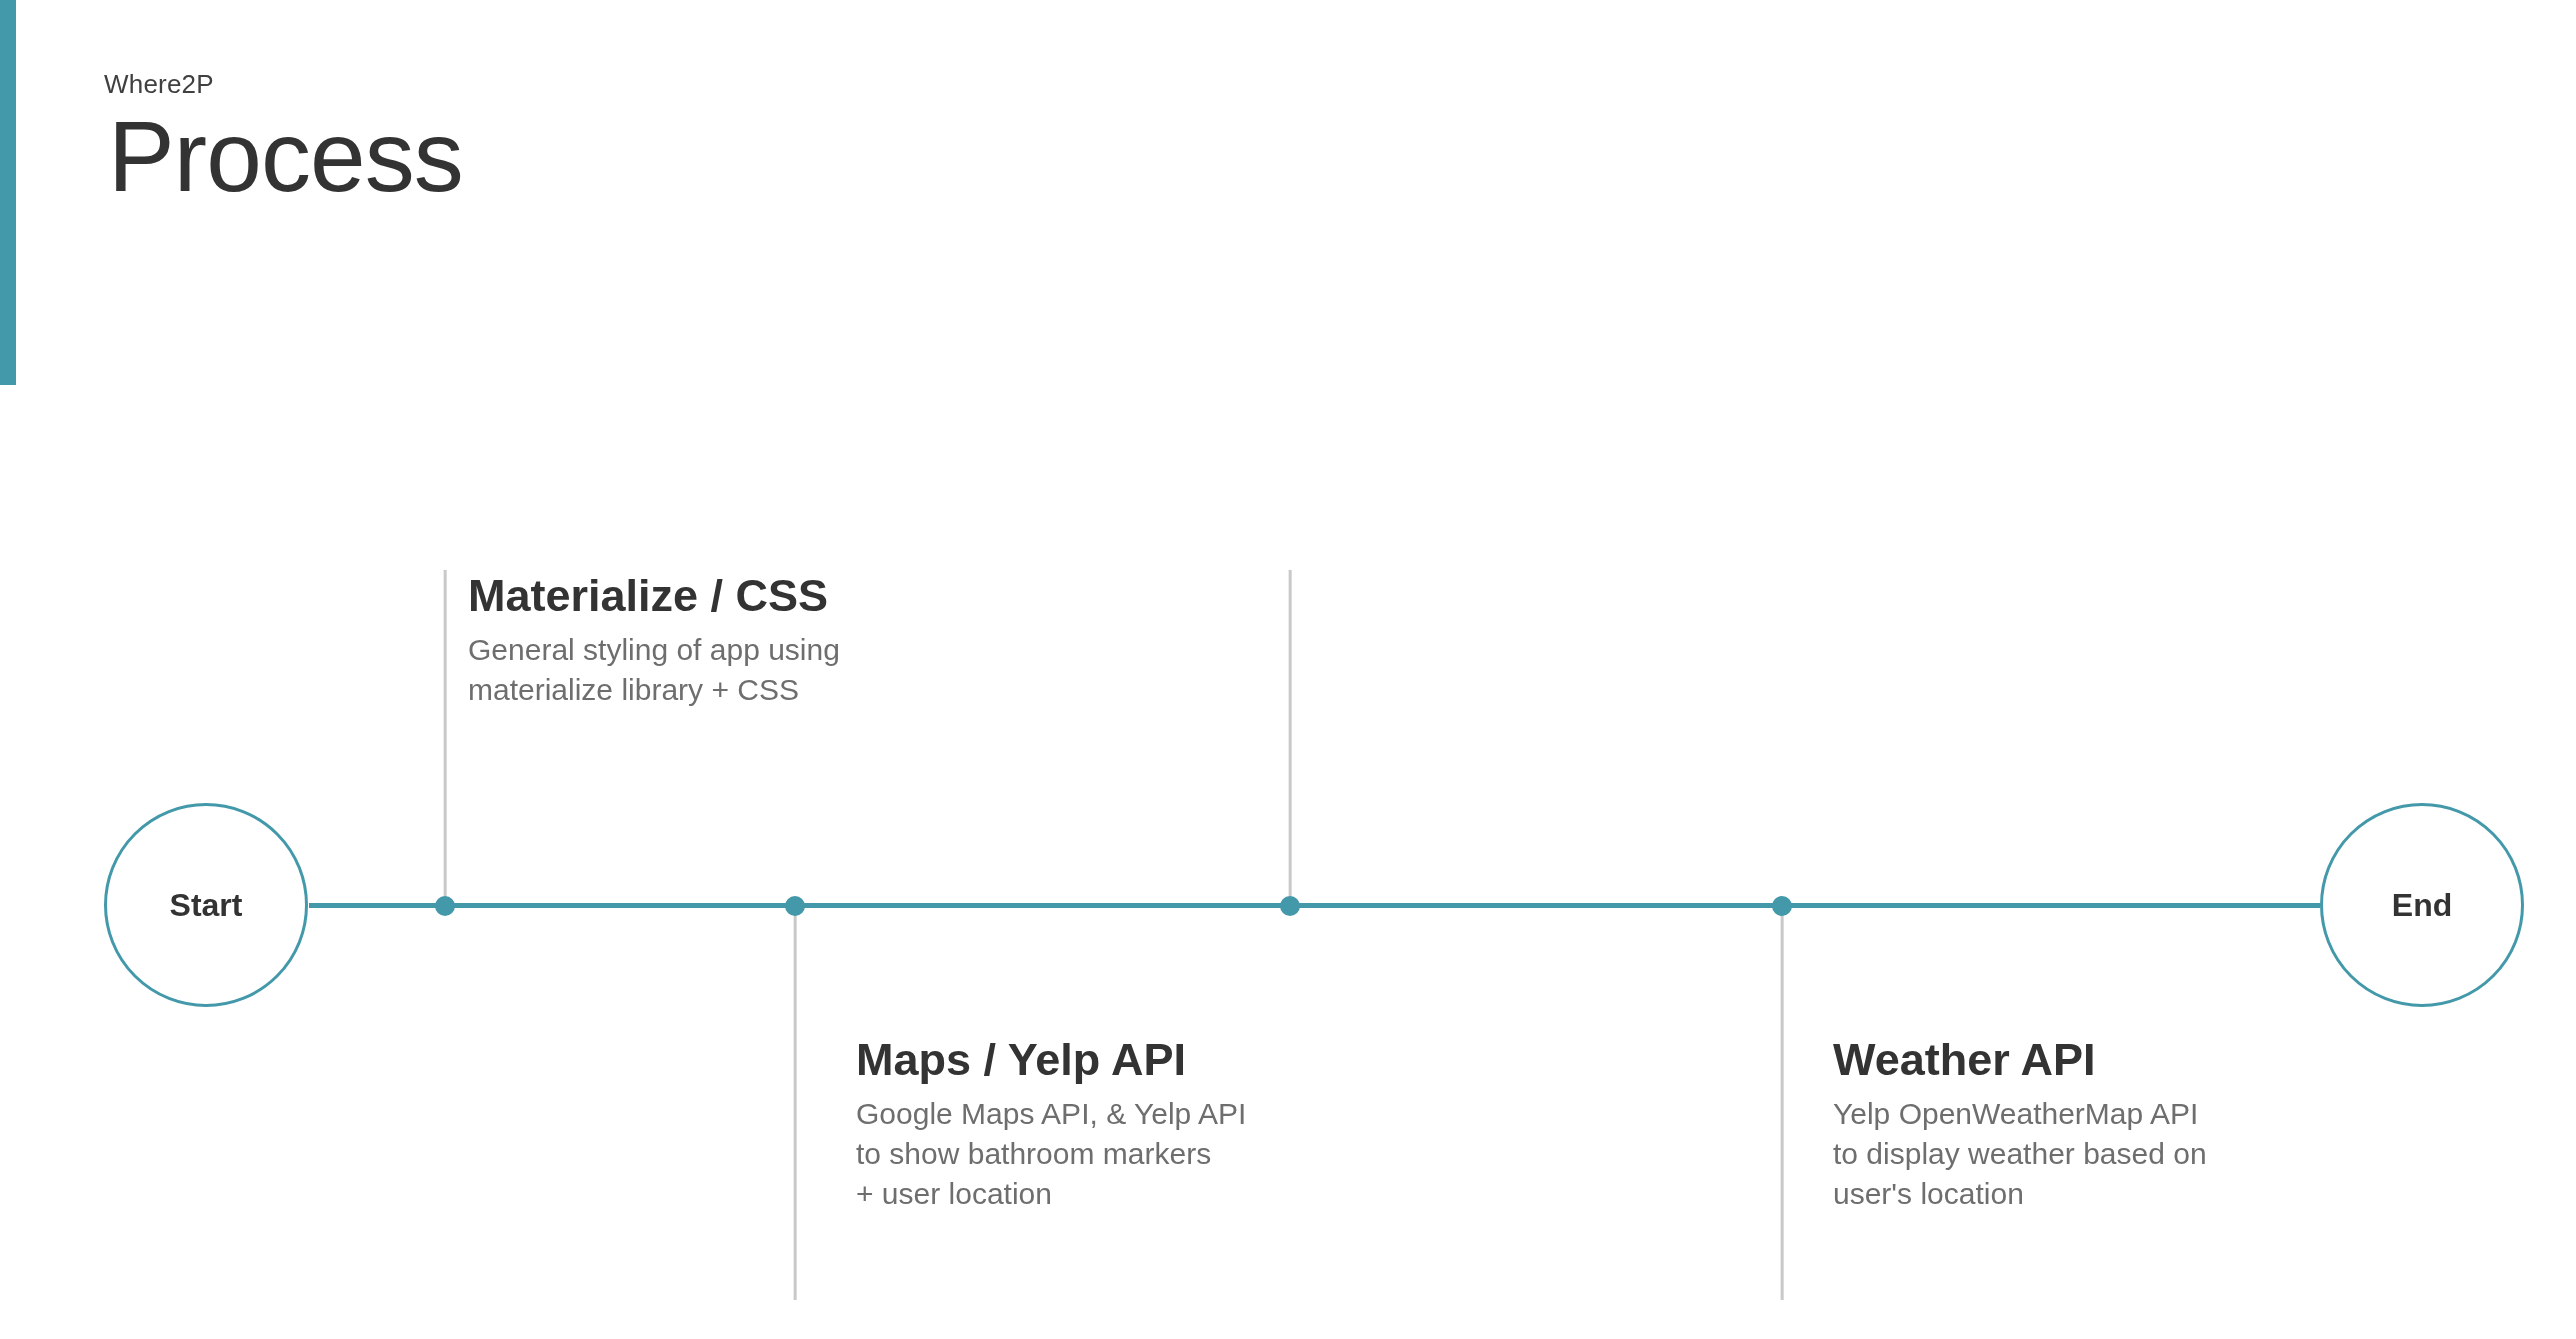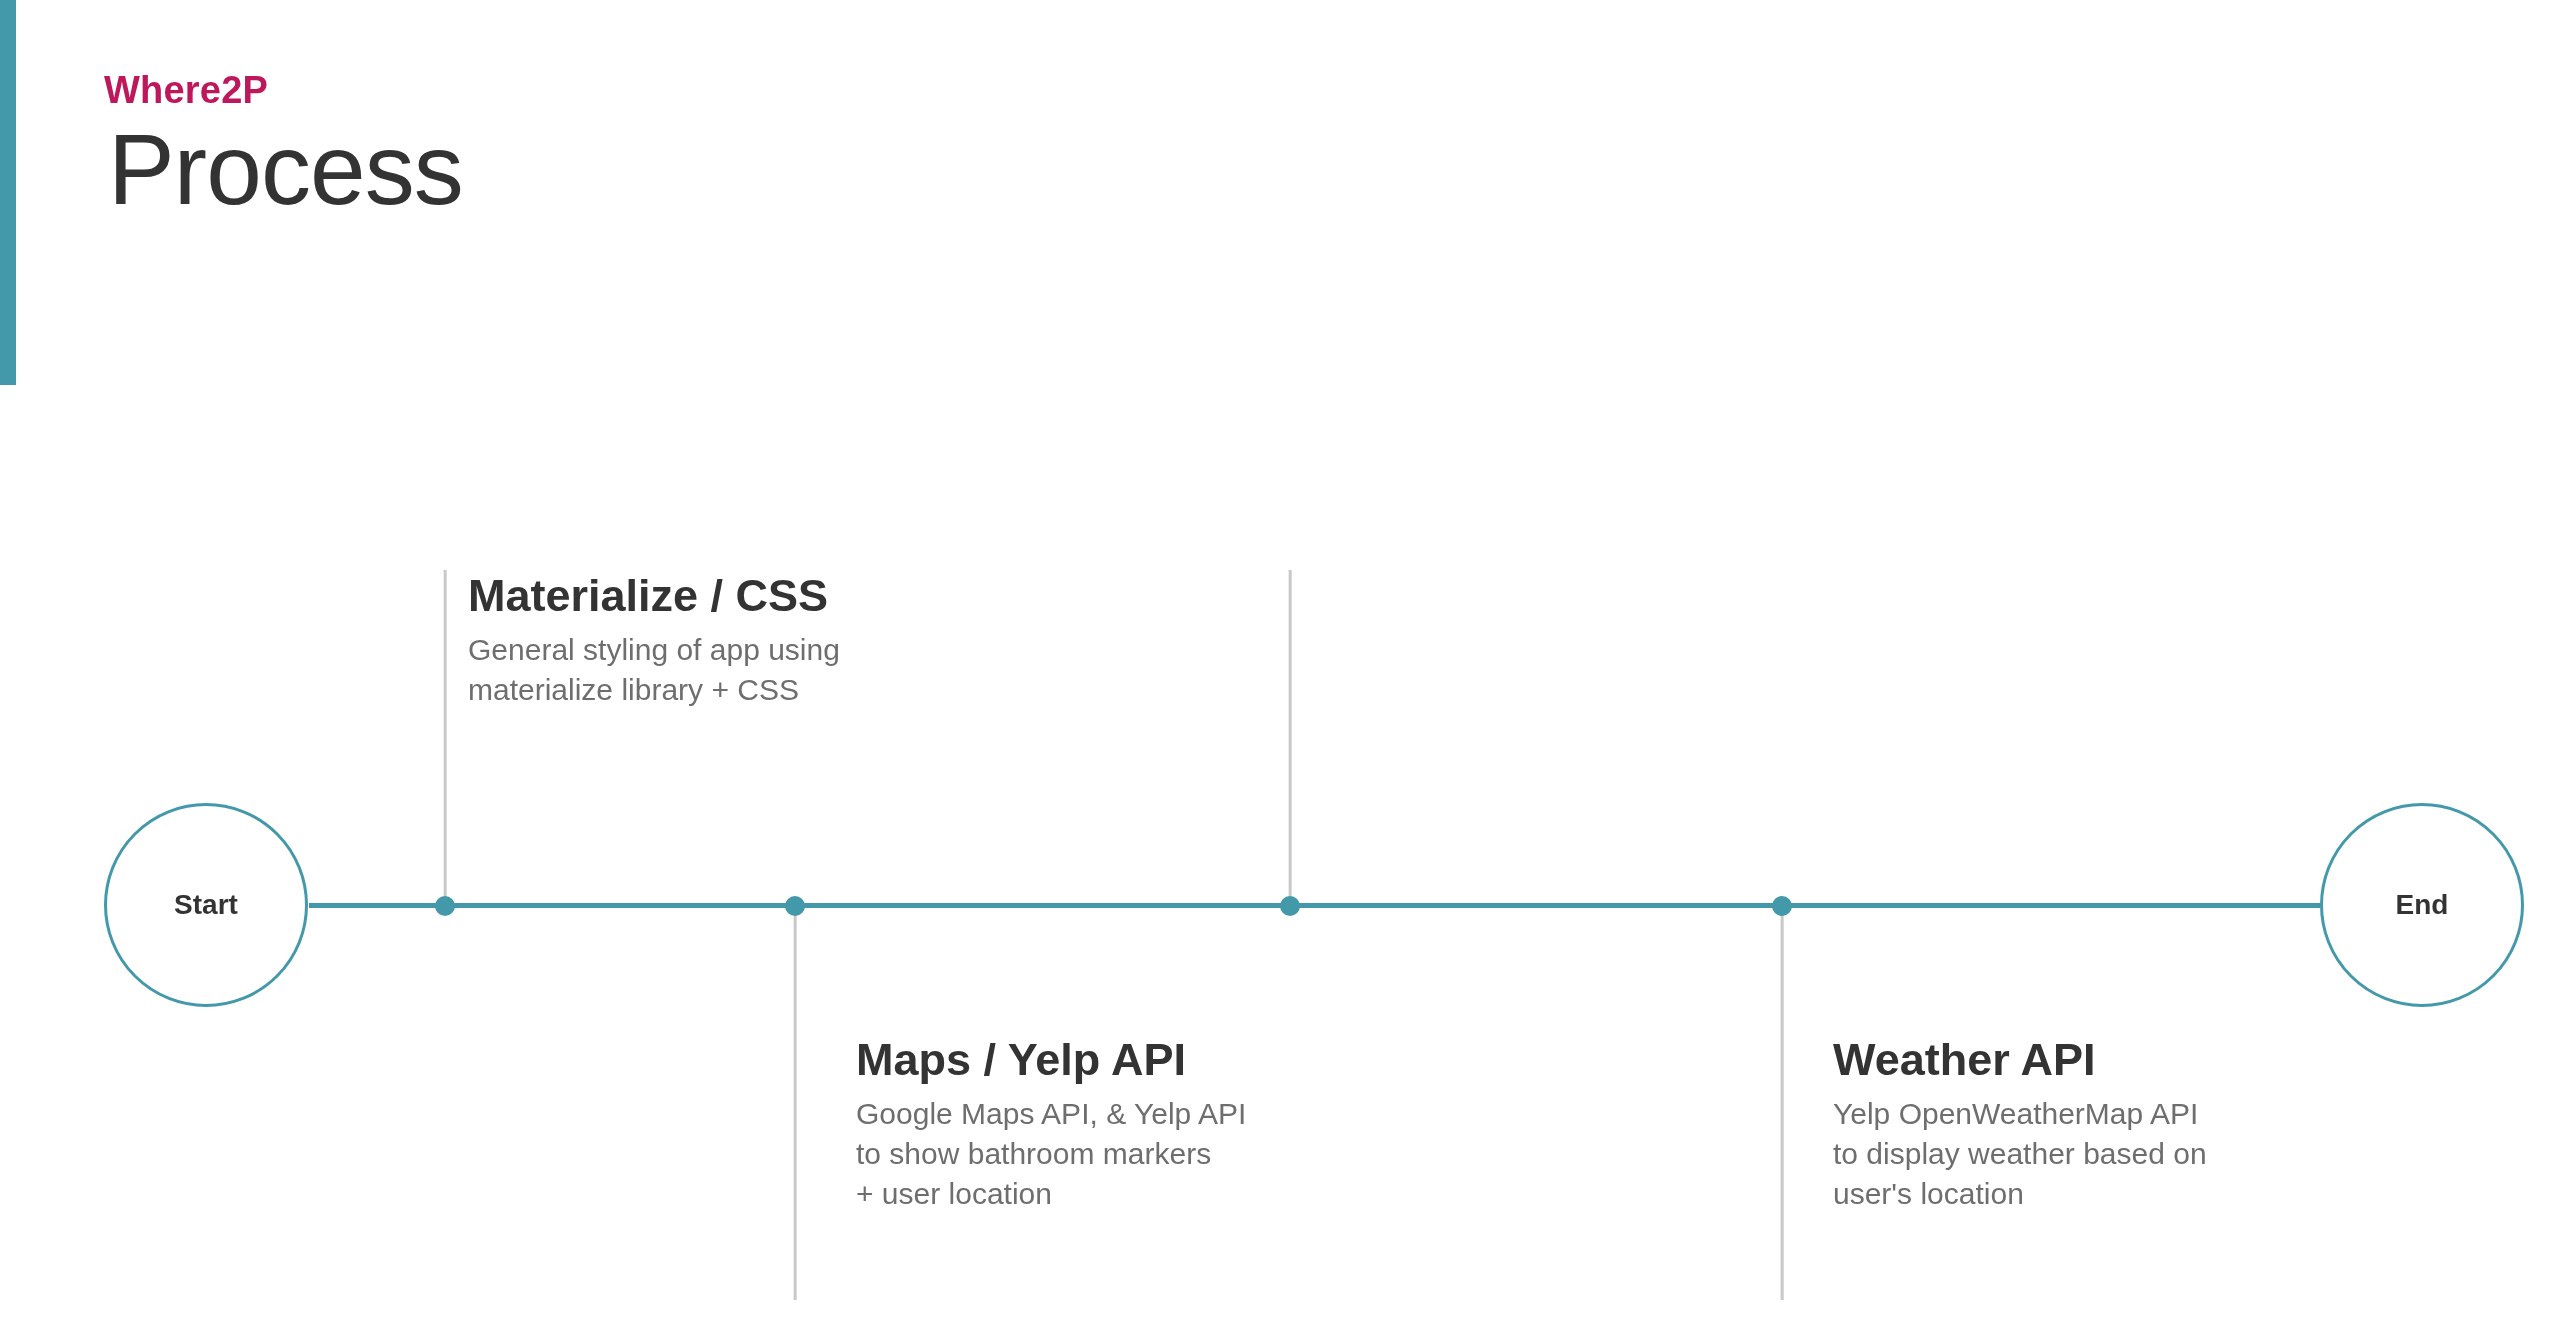--- a/index.html
+++ b/index.html
@@ -35,23 +35,23 @@
   }
 
   
   .header {
     position: absolute;
     left: 104px;
     top: 70px;
     width: 1433px;
   }
   .eyebrow {
-    font-size: 38px;
-    font-weight: bold;
-    color: #be185d;
+    font-size: 26px;
+    font-weight: normal;
+    color: #404040;
     letter-spacing: 0.2px;
     line-height: 1.1;
     margin: 0 0 5.4px 0;
   }
   .title {
     font-size: 100px;
     font-weight: normal;
     color: #333333;
     line-height: 1.05;
     letter-spacing: -0.9px;
@@ -80,21 +80,21 @@
     position: absolute;
     width: 204px;
     height: 204px;
     border-radius: 50%;
     border: 3.6px solid #4399aa;
     background: #ffffff;
     box-sizing: border-box;
     display: flex;
     align-items: center;
     justify-content: center;
-    font-size: 28px;
+    font-size: 32px;
     font-weight: bold;
     color: #333333;
   }
   .endpoint.start { left: 104px; top: 803px; }
   .endpoint.end   { left: 2320px; top: 803px; }
 
   .node {
     position: absolute;
     width: 20px;
     height: 20px;

